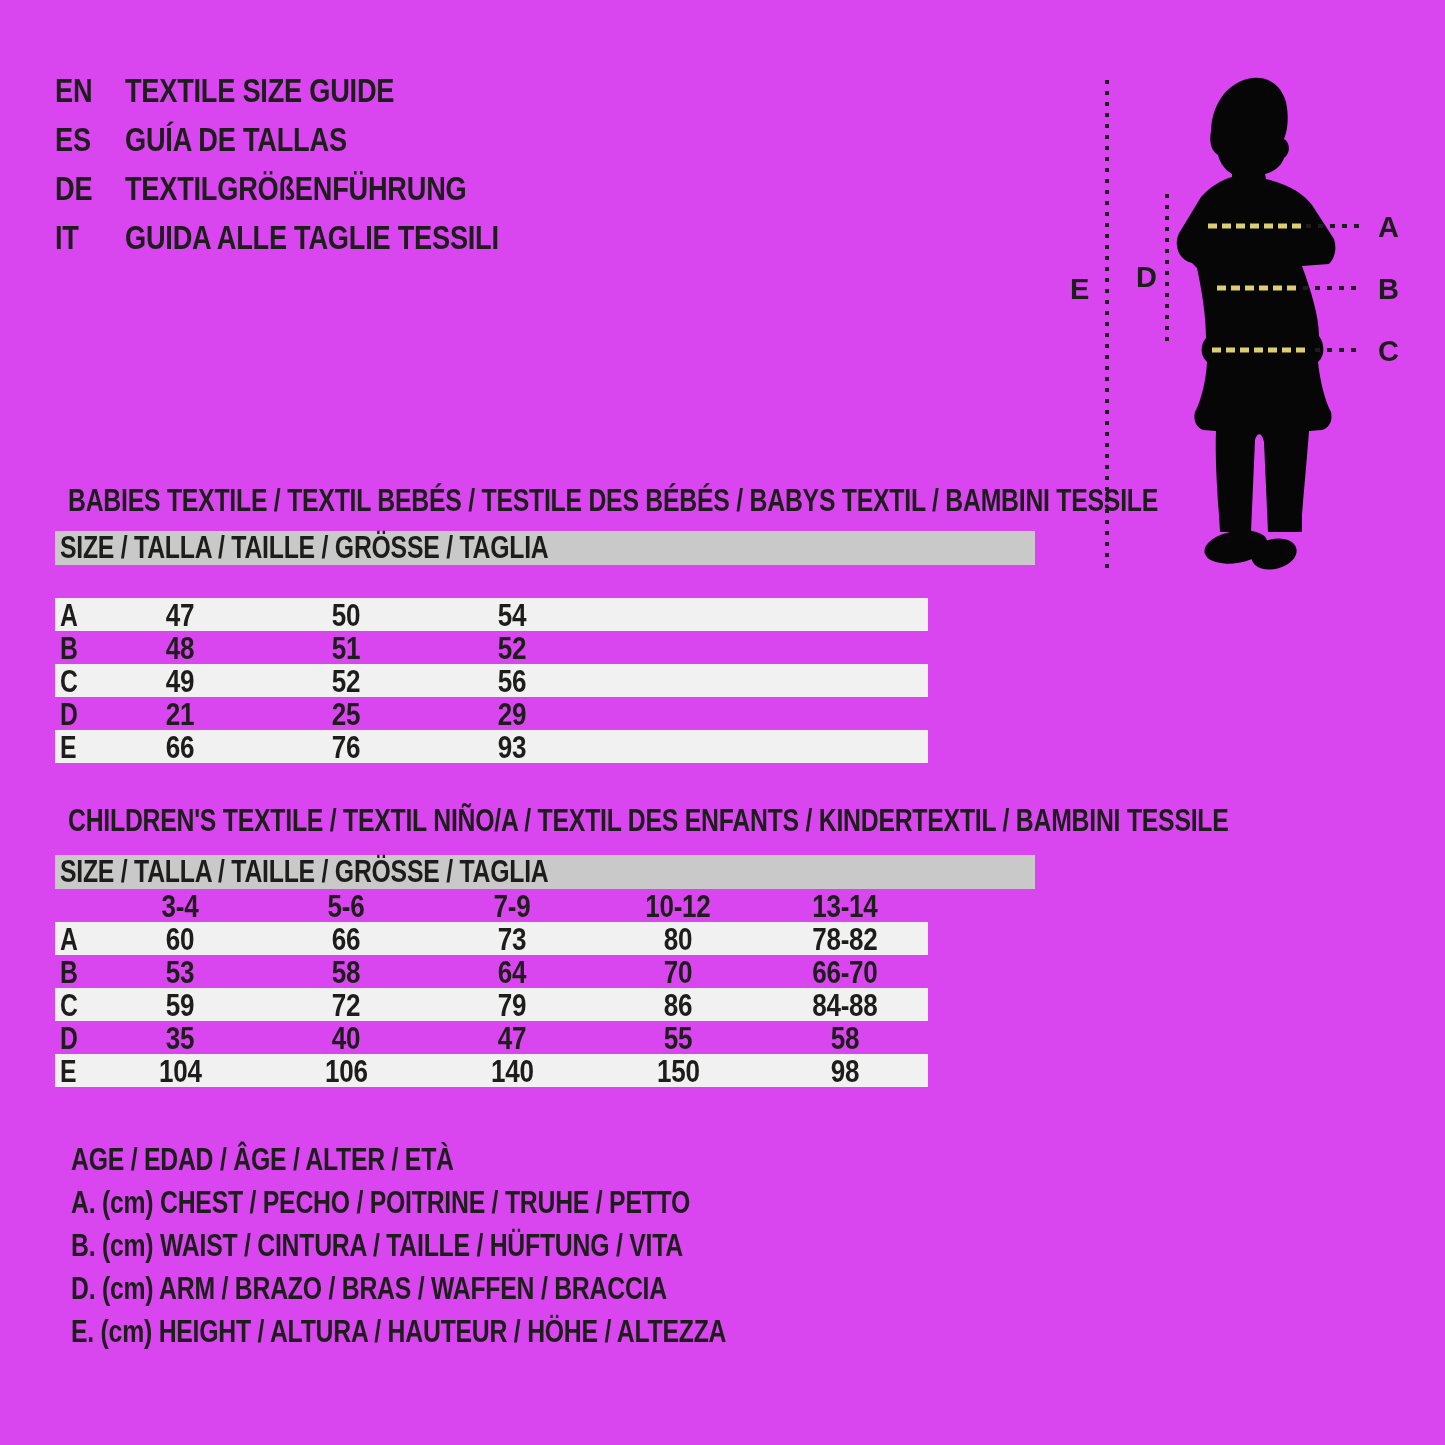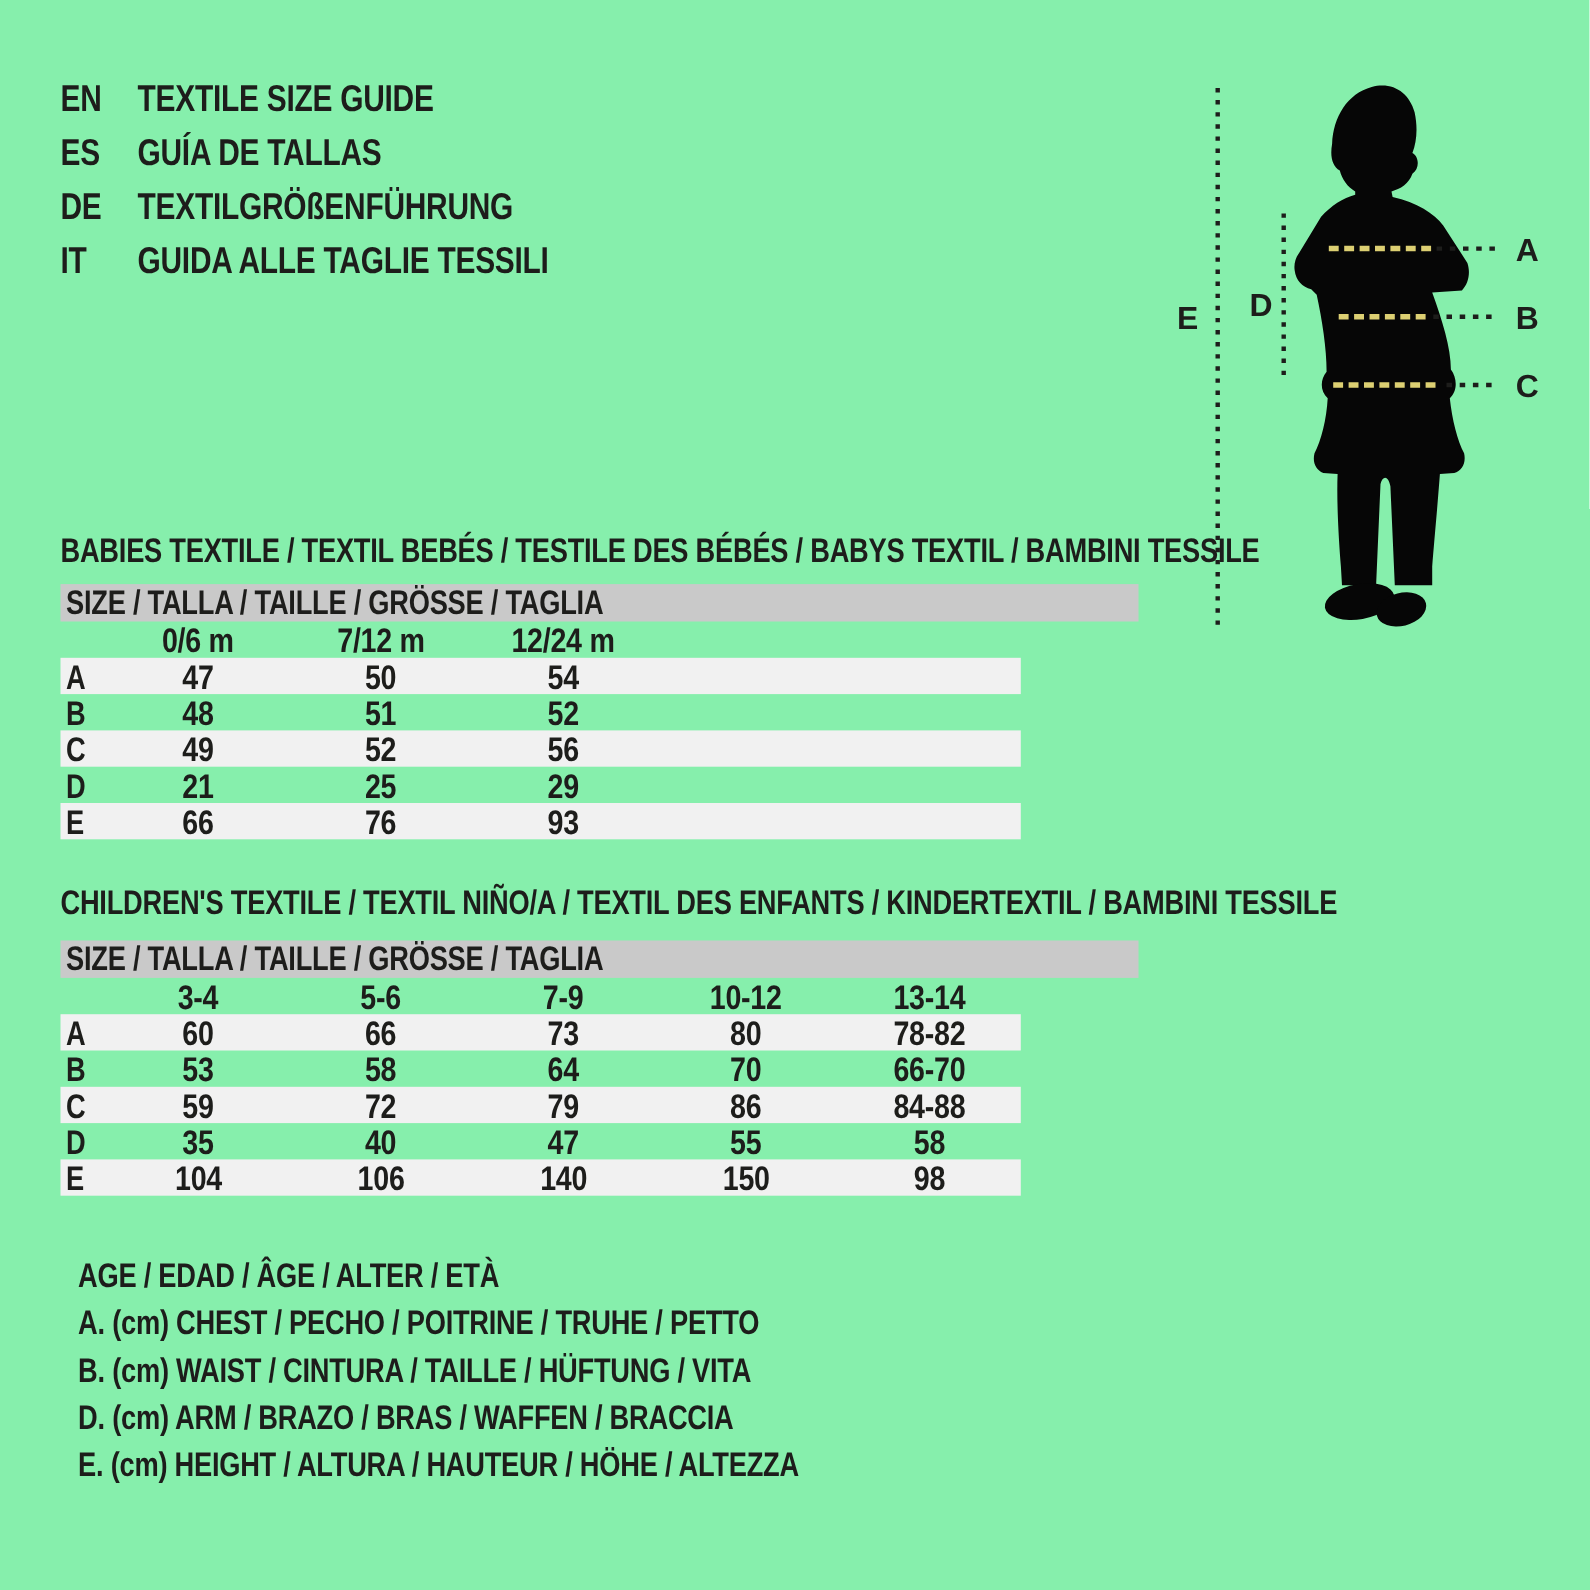--- a/index.html
+++ b/index.html
@@ -1,32 +1,32 @@
 <!DOCTYPE html>
 <html><head>
 <meta charset="utf-8">
 <style>
   html,body{margin:0;padding:0;background:#fff;}
-  .page{position:relative;width:1445px;height:1445px;background:#86efac;overflow:hidden;
+  .page{position:relative;width:1445px;height:1445px;background:#d946ef;overflow:hidden;
         font-family:"Liberation Sans",sans-serif;color:#1d1d1b;font-weight:700;}
   
   .cnd{display:inline-block;transform:scaleX(0.8);transform-origin:0 50%;white-space:nowrap;letter-spacing:-0.3px;}
   .cndc{display:inline-block;transform:scaleX(0.84);transform-origin:50% 50%;white-space:nowrap;letter-spacing:-0.3px;}
 
   
   .header-block{position:absolute;left:55px;top:66px;}
   .lang-row{height:49px;display:flex;align-items:center;font-size:34px;}
   .lang-code{width:70px;}
 
   
   .figure-wrap{position:absolute;left:1040px;top:60px;width:405px;height:540px;}
   .figlbl{font-family:"Liberation Sans",sans-serif;font-weight:700;font-size:29px;fill:#1d1d1b;}
 
   
-  .tbl-title{position:absolute;left:55px;font-size:31px;line-height:32px;}
+  .tbl-title{position:absolute;left:68px;font-size:31px;line-height:32px;}
   .size-bar{position:absolute;left:55px;width:980px;height:34px;background:#c9c9c9;
             display:flex;align-items:center;font-size:31px;padding-left:5px;box-sizing:border-box;}
   .trow{position:absolute;left:55px;width:873px;height:33px;display:grid;
         grid-template-columns:42px 166px 166px 166px 166px 167px;align-items:center;font-size:31px;}
   .trow .cell{text-align:center;}
   .trow .rlabel{text-align:left;padding-left:5px;}
   .stripe{background:#f1f1f1;}
 
   
   .legend-block{position:absolute;left:55px;top:1138px;margin-left:16px;}
@@ -121,28 +121,20 @@
       <text class="figlbl" x="30" y="239">E</text>
     </svg>
   </div>
 
   <div class="tbl-title" style="top:485px;">
     <span class="cnd">BABIES TEXTILE / TEXTIL BEBÉS / TESTILE DES BÉBÉS / BABYS TEXTIL / BAMBINI TESSILE</span>
   </div>
   <div class="size-bar" style="top:531px;">
     <span class="cnd">SIZE / TALLA / TAILLE / GRÖSSE / TAGLIA</span>
   </div>
-  <div class="trow" style="top:565px;">
-    <div class="rlabel"></div>
-    <div class="cell"><span class="cndc">0/6 m</span></div>
-    <div class="cell"><span class="cndc">7/12 m</span></div>
-    <div class="cell"><span class="cndc">12/24 m</span></div>
-    <div class="cell"></div>
-      <div class="cell"></div>
-  </div>
   <div class="trow stripe" style="top:598px;">
     <div class="rlabel"><span class="cnd">A</span></div>
     <div class="cell"><span class="cndc">47</span></div>
     <div class="cell"><span class="cndc">50</span></div>
     <div class="cell"><span class="cndc">54</span></div>
     <div class="cell"></div>
       <div class="cell"></div>
   </div>
   <div class="trow" style="top:631px;">
     <div class="rlabel"><span class="cnd">B</span></div>

